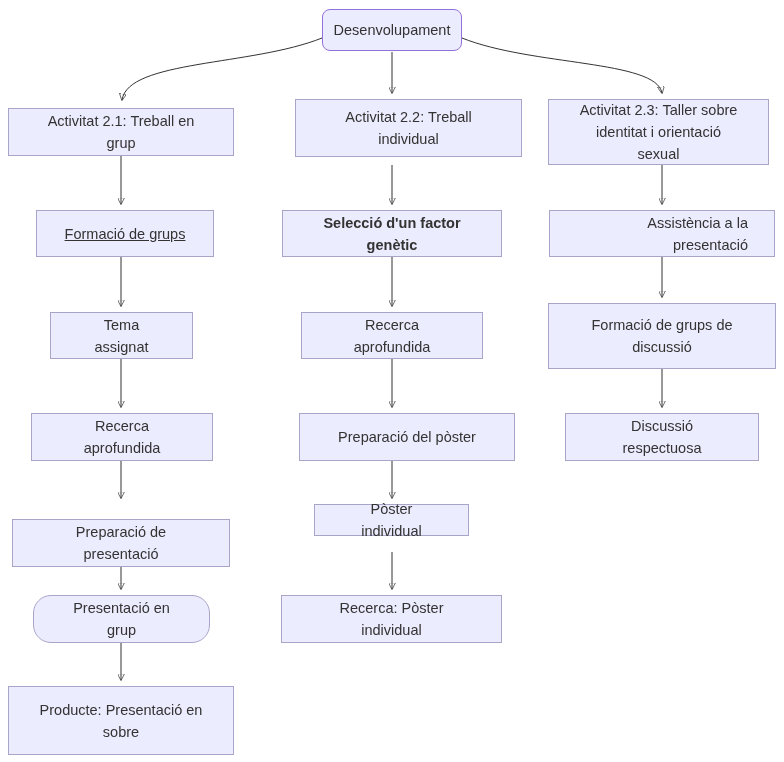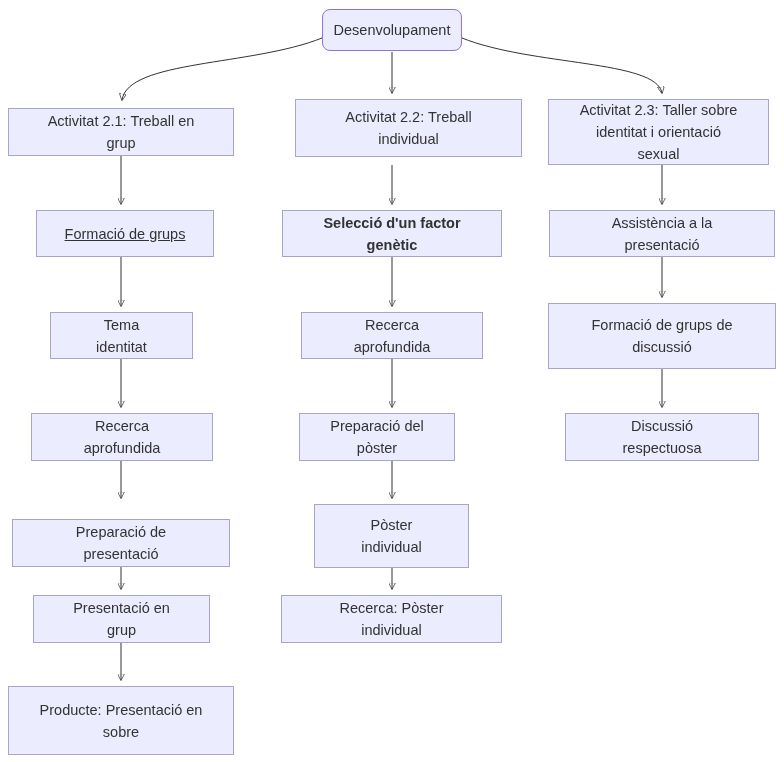--- a/index.html
+++ b/index.html
@@ -76,31 +76,31 @@
 
     <path d="M662,165 L662,204" marker-end="url(#arrow)"></path>
     <path d="M662,257 L662,297" marker-end="url(#arrow)"></path>
     <path d="M662,369 L662,407" marker-end="url(#arrow)"></path>
   </svg>
 
   <div class="node root" style="left:322px; top:9px; width:140px; height:42px;">Desenvolupament</div>
 
   <div class="node" style="left:8px;   top:108px; width:226px; height:48px;">Activitat 2.1: Treball en grup</div>
   <div class="node" style="left:36px;  top:210px; width:178px; height:47px;text-decoration:underline;">Formació de grups</div>
-  <div class="node" style="left:50px;  top:312px; width:143px; height:47px;">Tema identitat</div>
+  <div class="node" style="left:50px;  top:312px; width:143px; height:47px;">Tema assignat</div>
   <div class="node" style="left:31px;  top:413px; width:182px; height:48px;">Recerca aprofundida</div>
   <div class="node" style="left:12px;  top:504px; width:218px; height:48px;margin-top:15px;">Preparació de presentació</div>
-  <div class="node" style="left:33px;  top:595px; width:177px; height:48px;">Presentació en grup</div>
+  <div class="node" style="left:33px;  top:595px; width:177px; height:48px;border-radius:18px;">Presentació en grup</div>
   <div class="node" style="left:8px;   top:686px; width:226px; height:69px;">Producte: Presentació en sobre</div>
 
   <div class="node" style="left:278px; top:99px;  width:227px; height:58px;margin-left:17px;">Activitat 2.2: Treball individual</div>
   <div class="node" style="left:282px; top:210px; width:220px; height:47px;font-weight:bold;">Selecció d'un factor genètic</div>
   <div class="node" style="left:301px; top:312px; width:182px; height:47px;">Recerca aprofundida</div>
-  <div class="node" style="left:299px; top:413px; width:156px; height:48px;">Preparació del pòster</div>
-  <div class="node" style="left:314px; top:504px; width:155px; height:64px;">Pòster individual</div>
+  <div class="node" style="left:299px; top:413px; width:216px; height:48px;">Preparació del pòster</div>
+  <div class="node" style="left:314px; top:504px; width:155px; height:32px;">Pòster individual</div>
   <div class="node" style="left:281px; top:595px; width:221px; height:48px;">Recerca: Pòster individual</div>
 
   <div class="node" style="left:548px; top:99px;  width:221px; height:66px;">Activitat 2.3: Taller sobre identitat i orientació sexual</div>
-  <div class="node" style="left:549px; top:210px; width:226px; height:47px;">Assistència a la presentació</div>
+  <div class="node" style="left:549px; top:210px; width:226px; height:47px;text-align:right;">Assistència a la presentació</div>
   <div class="node" style="left:548px; top:303px; width:228px; height:66px;">Formació de grups de discussió</div>
   <div class="node" style="left:565px; top:413px; width:194px; height:48px;">Discussió respectuosa</div>
 
 </div>
 
 </body></html>

